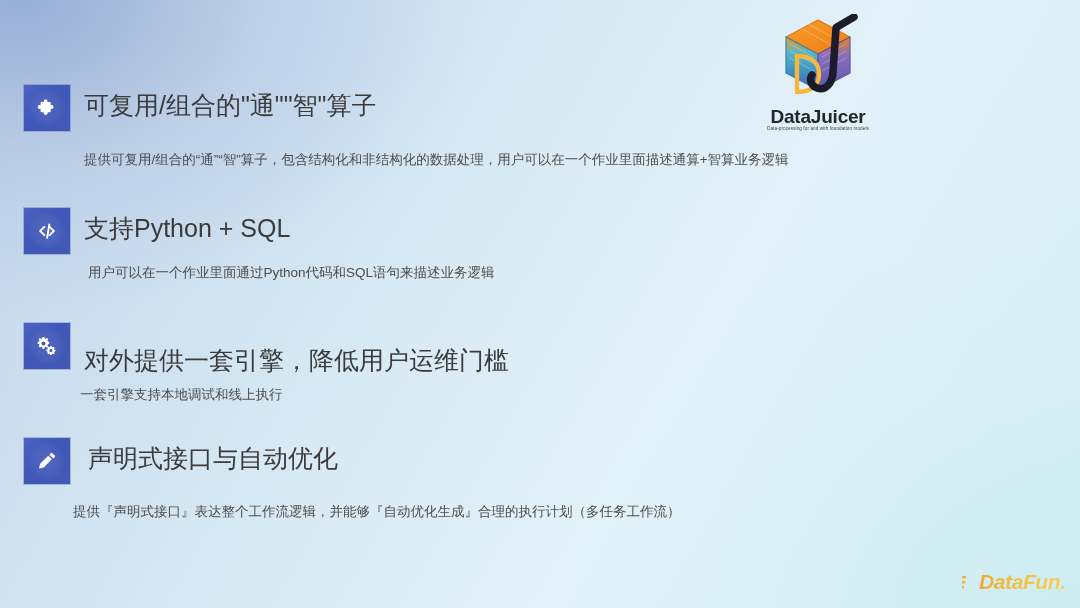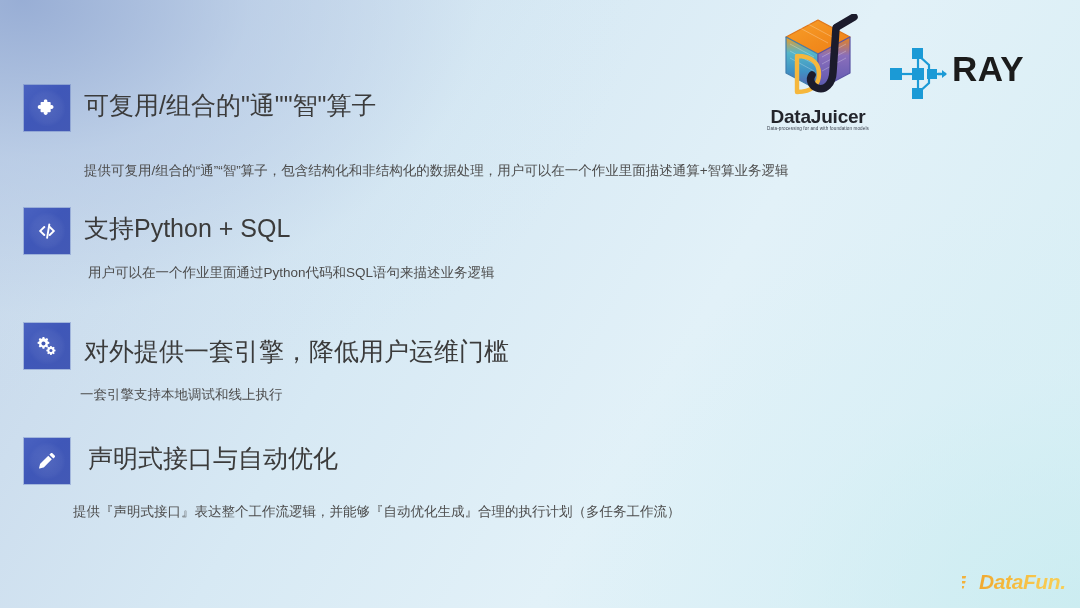--- a/index.html
+++ b/index.html
@@ -150,21 +150,21 @@
 <div id="slide">
 
 
   <div class="feature" style="top:85px;">
     <div class="badge" style="top:0;">
       <svg width="22" height="22" viewBox="0 0 24 24" aria-hidden="true">
         <path fill="#ffffff" d="M10.3 2.4c1.2 0 2.2 0.95 2.2 2.1 0 0.35-0.1 0.65-0.25 0.95h2.85c0.5 0 0.9 0.4 0.9 0.9v2.6c0.3-0.15 0.62-0.25 0.98-0.25 1.16 0 2.12 0.98 2.12 2.2s-0.96 2.2-2.12 2.2c-0.36 0-0.68-0.1-0.98-0.25v2.85c0 0.5-0.4 0.9-0.9 0.9h-2.6c0.15 0.3 0.25 0.62 0.25 0.98 0 1.16-0.98 2.12-2.2 2.12s-2.2-0.96-2.2-2.12c0-0.36 0.1-0.68 0.25-0.98h-2.7c-0.5 0-0.9-0.4-0.9-0.9v-2.75c-0.3 0.15-0.62 0.25-0.98 0.25-1.16 0-2.12-0.98-2.12-2.2s0.96-2.2 2.12-2.2c0.36 0 0.68 0.1 0.98 0.25v-2.75c0-0.5 0.4-0.9 0.9-0.9h2.85c-0.15-0.3-0.25-0.6-0.25-0.95 0-1.15 1-2.1 2.2-2.1z"></path>
       </svg>
     </div>
     <div class="f-head" style="top:4px;">可复用/组合的"通""智"算子</div>
-    <div class="f-desc" style="left:84px; top:77px;text-align:right;">提供可复用/组合的“通”“智”算子，包含结构化和非结构化的数据处理，用户可以在一个作业里面描述通算+智算业务逻辑</div>
+    <div class="f-desc" style="left:84px; top:66px;text-align:right;">提供可复用/组合的“通”“智”算子，包含结构化和非结构化的数据处理，用户可以在一个作业里面描述通算+智算业务逻辑</div>
   </div>
 
   <div class="feature" style="top:208px;">
     <div class="badge" style="top:0;">
       <svg width="22" height="22" viewBox="0 0 24 24" aria-hidden="true">
         <path fill="#ffffff" d="M8.6 6.6 3.4 11.6c-0.22 0.22-0.22 0.58 0 0.8l5.2 5c0.25 0.24 0.64 0.23 0.87-0.02l0.62-0.66c0.23-0.24 0.21-0.62-0.03-0.85L6.0 12l4.06-3.87c0.24-0.23 0.26-0.61 0.03-0.85l-0.62-0.66c-0.23-0.25-0.62-0.26-0.87-0.02z"></path>
         <path fill="#ffffff" d="M15.4 6.6l5.2 5c0.22 0.22 0.22 0.58 0 0.8l-5.2 5c-0.25 0.24-0.64 0.23-0.87-0.02l-0.62-0.66c-0.23-0.24-0.21-0.62 0.03-0.85L18.0 12l-4.06-3.87c-0.24-0.23-0.26-0.61-0.03-0.85l0.62-0.66c0.23-0.25 0.62-0.26 0.87-0.02z"></path>
         <path fill="#ffffff" d="M13.55 4.4l-2.5 15.1c-0.05 0.33 0.17 0.63 0.5 0.68l0.85 0.14c0.33 0.05 0.64-0.17 0.69-0.5l2.5-15.1c0.05-0.33-0.17-0.63-0.5-0.68l-0.85-0.14c-0.33-0.05-0.64 0.17-0.69 0.5z"></path>
       </svg>
     </div>
@@ -176,21 +176,21 @@
     <div class="badge" style="top:0;">
       <svg width="24" height="24" viewBox="0 0 24 24" aria-hidden="true">
         <g fill="#ffffff">
           <path d="M9.3 3.0l0.42 1.45c0.33 0.08 0.64 0.2 0.93 0.37l1.33-0.72 1.2 1.2-0.72 1.33c0.17 0.29 0.3 0.6 0.37 0.93l1.45 0.42v1.7l-1.45 0.42c-0.08 0.33-0.2 0.64-0.37 0.93l0.72 1.33-1.2 1.2-1.33-0.72c-0.29 0.17-0.6 0.3-0.93 0.37l-0.42 1.45h-1.7l-0.42-1.45c-0.33-0.08-0.64-0.2-0.93-0.37l-1.33 0.72-1.2-1.2 0.72-1.33c-0.17-0.29-0.3-0.6-0.37-0.93l-1.45-0.42v-1.7l1.45-0.42c0.08-0.33 0.2-0.64 0.37-0.93l-0.72-1.33 1.2-1.2 1.33 0.72c0.29-0.17 0.6-0.3 0.93-0.37l0.42-1.45z"></path>
           <circle cx="8.45" cy="9.4" r="2.0" fill="#4359b5"></circle>
           <path d="M16.6 11.9l0.33 1.14c0.26 0.06 0.5 0.16 0.73 0.29l1.05-0.57 0.94 0.94-0.57 1.05c0.13 0.23 0.23 0.47 0.29 0.73l1.14 0.33v1.33l-1.14 0.33c-0.06 0.26-0.16 0.5-0.29 0.73l0.57 1.05-0.94 0.94-1.05-0.57c-0.23 0.13-0.47 0.23-0.73 0.29l-0.33 1.14h-1.33l-0.33-1.14c-0.26-0.06-0.5-0.16-0.73-0.29l-1.05 0.57-0.94-0.94 0.57-1.05c-0.13-0.23-0.23-0.47-0.29-0.73l-1.14-0.33v-1.33l1.14-0.33c0.06-0.26 0.16-0.5 0.29-0.73l-0.57-1.05 0.94-0.94 1.05 0.57c0.23-0.13 0.47-0.23 0.73-0.29l0.33-1.14z"></path>
           <circle cx="15.93" cy="16.48" r="1.55" fill="#4359b5"></circle>
         </g>
       </svg>
     </div>
-    <div class="f-head" style="top:12px;">对外提供一套引擎，降低用户运维门槛</div>
+    <div class="f-head" style="top:21px;">对外提供一套引擎，降低用户运维门槛</div>
     <div class="f-desc" style="left:80px; top:63px;">一套引擎支持本地调试和线上执行</div>
   </div>
 
   <div class="feature" style="top:438px;">
     <div class="badge" style="top:0;">
       <svg width="22" height="22" viewBox="0 0 24 24" aria-hidden="true">
         <path fill="#ffffff" d="M17.9 3.6c-0.5-0.5-1.3-0.5-1.8 0L14.6 5.1l4.3 4.3 1.5-1.5c0.5-0.5 0.5-1.3 0-1.8zM13.4 6.3 4.6 15.1c-0.12 0.12-0.2 0.27-0.24 0.44l-1.0 4.0c-0.1 0.4 0.26 0.76 0.66 0.66l4.0-1.0c0.17-0.04 0.32-0.12 0.44-0.24l8.8-8.8z"></path>
       </svg>
     </div>
     <div class="f-head" style="top:4px; left:88px;">声明式接口与自动优化</div>
@@ -240,40 +240,20 @@
         <path d="M42 42 L42 78 C58 78 64 70 64 60 C64 50 58 42 42 42 Z" fill="none" stroke="#f6b73c" stroke-width="4.4" stroke-linejoin="round"></path>
       </g>
 
       <path d="M81 14 L78 58 C77.5 70 70 77 62 74 C56 72 54 65 57 61" fill="none" stroke="#1b1b2c" stroke-width="7.5" stroke-linecap="round" stroke-linejoin="round"></path>
       <path d="M82 13 L99 3" fill="none" stroke="#1b1b2c" stroke-width="7.5" stroke-linecap="round"></path>
     </svg>
     <div class="dj-name">DataJuicer</div>
     <div class="dj-tag">Data-processing for and with foundation models</div>
   </div>
 
-  <div id="ray-logo">
-    <svg width="60" height="58" viewBox="0 0 60 58" aria-hidden="true">
-      <g stroke="#1b9ad6" stroke-width="2.2" fill="none">
-        <path d="M11 29 L30 29"></path>
-        <path d="M30 10 L41 20 L41 38 L30 48"></path>
-        <path d="M30 10 L30 48"></path>
-        <path d="M41 29 L53 29"></path>
-      </g>
-      <g fill="#1b9ad6">
-        <rect x="2" y="23" width="12" height="12"></rect>
-        <rect x="24" y="23" width="12" height="12"></rect>
-        <rect x="24" y="3" width="11" height="11"></rect>
-        <rect x="24" y="43" width="11" height="11"></rect>
-        <rect x="39" y="24" width="10" height="10"></rect>
-      </g>
-      <path d="M50 29 L58 29" stroke="#1b9ad6" stroke-width="2.4" fill="none"></path>
-      <path d="M54 25 L59 29 L54 33 Z" fill="#1b9ad6"></path>
-    </svg>
-    <div class="ray-text">RAY</div>
-  </div>
 
   <div id="datafun">
     <svg width="18" height="20" viewBox="0 0 18 20" style="position:absolute;left:0;top:3px;" aria-hidden="true">
       <g fill="#f3b13a">
         <rect x="1" y="3" width="4" height="2.4" transform="skewX(-16)"></rect>
         <rect x="0" y="8" width="6" height="2.4" transform="skewX(-16)"></rect>
         <rect x="2" y="13" width="4" height="2.4" transform="skewX(-16)"></rect>
       </g>
     </svg>
     <div class="df-text">DataFun.</div>

